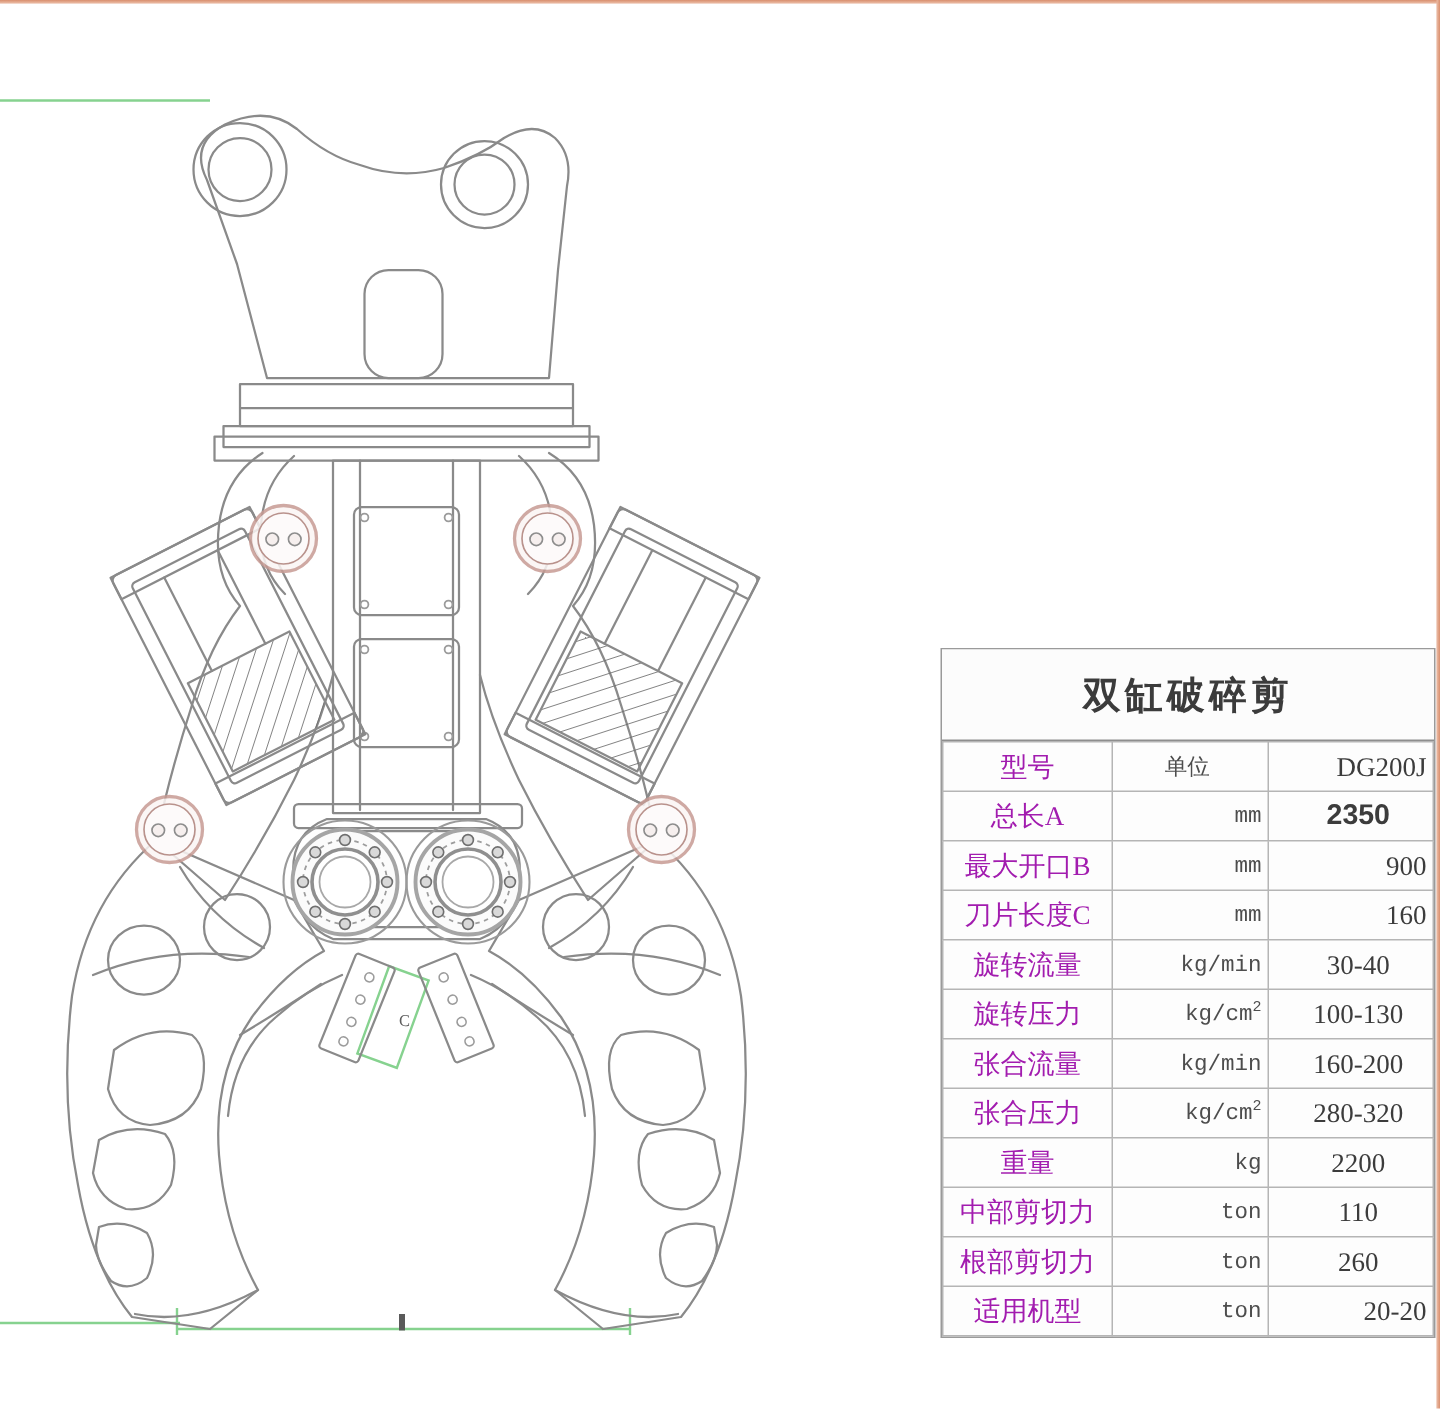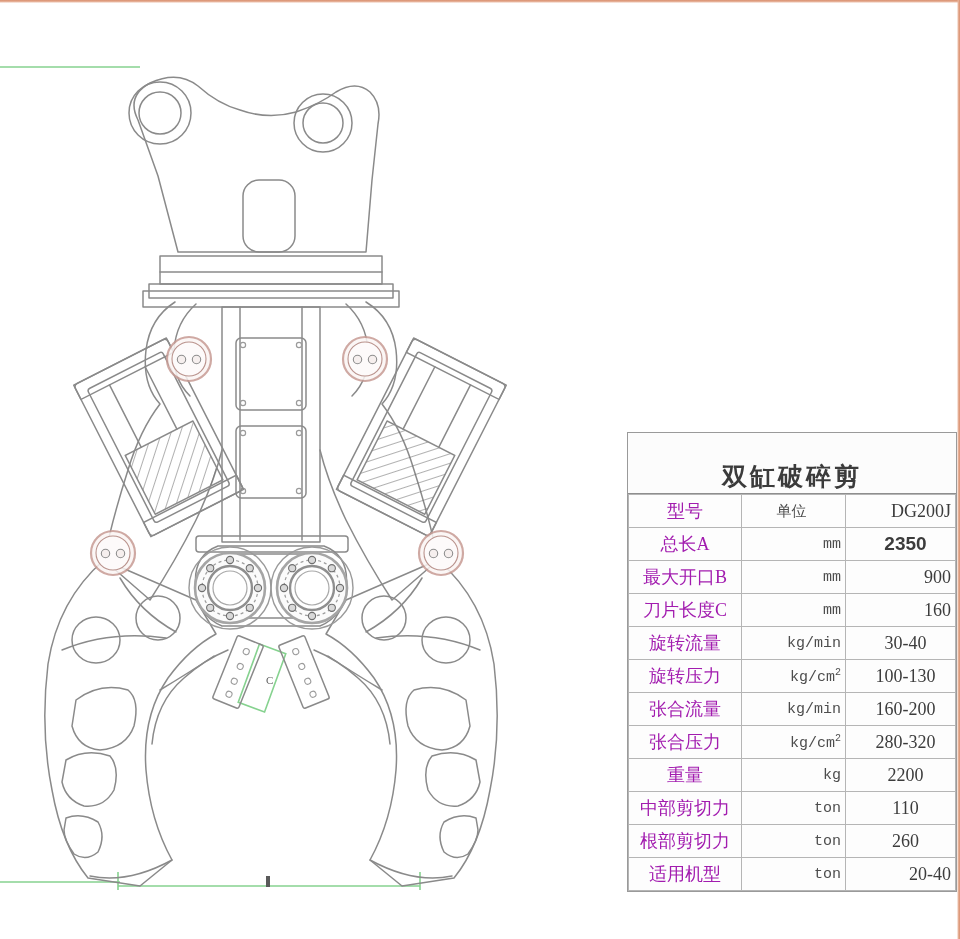--- a/index.html
+++ b/index.html
@@ -22,21 +22,21 @@
   #drawing svg{display:block;width:620px;height:939px;}
 
   
   #spec-table{
     position:absolute;left:627px;top:432px;width:330px;
     border:1px solid #9a9a9a;
     background:#fdfdfd;
     box-sizing:border-box;
   }
   #spec-table .title-row{
-    height:60px;display:flex;align-items:flex-end;justify-content:center;
+    height:60px;display:flex;align-items:center;justify-content:center;
     border-bottom:1.5px solid #8e8e8e;
     background:#fcfcfc;
   }
   #spec-table .title-row .title-text{
     font-size:25px;letter-spacing:3px;color:#3b3b3b;font-weight:600;
     font-family:"Liberation Serif","DejaVu Serif",serif;
   }
   #spec-table table{border-collapse:collapse;width:100%;table-layout:fixed;}
   #spec-table td{
     border:1px solid #b5b5b5;
@@ -315,19 +315,19 @@
             <td class="c-value">110</td>
           </tr>
           <tr>
             <td class="c-label">根部剪切力</td>
             <td class="c-unit">ton</td>
             <td class="c-value">260</td>
           </tr>
           <tr>
             <td class="c-label">适用机型</td>
             <td class="c-unit">ton</td>
-            <td class="c-value center">20-40</td>
+            <td class="c-value center">20-20</td>
           </tr>
         </tbody>
     </table>
   </div>
 
 </div>
 
 </body></html>

